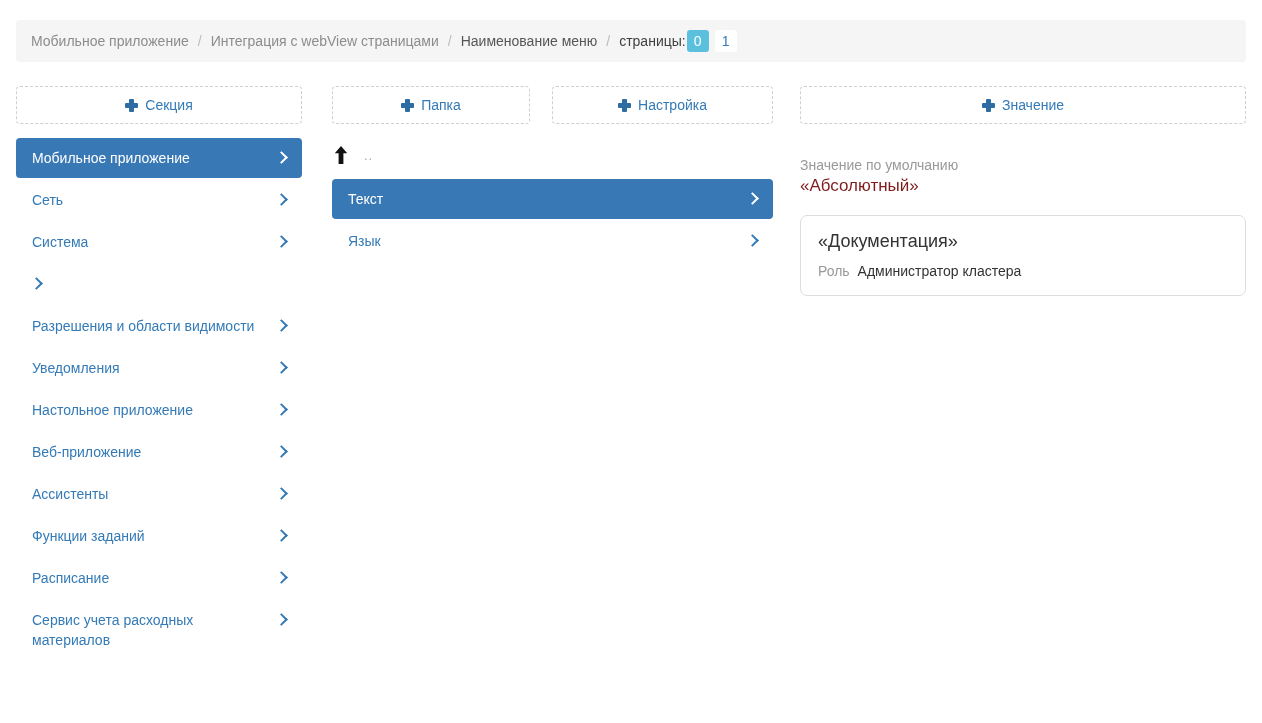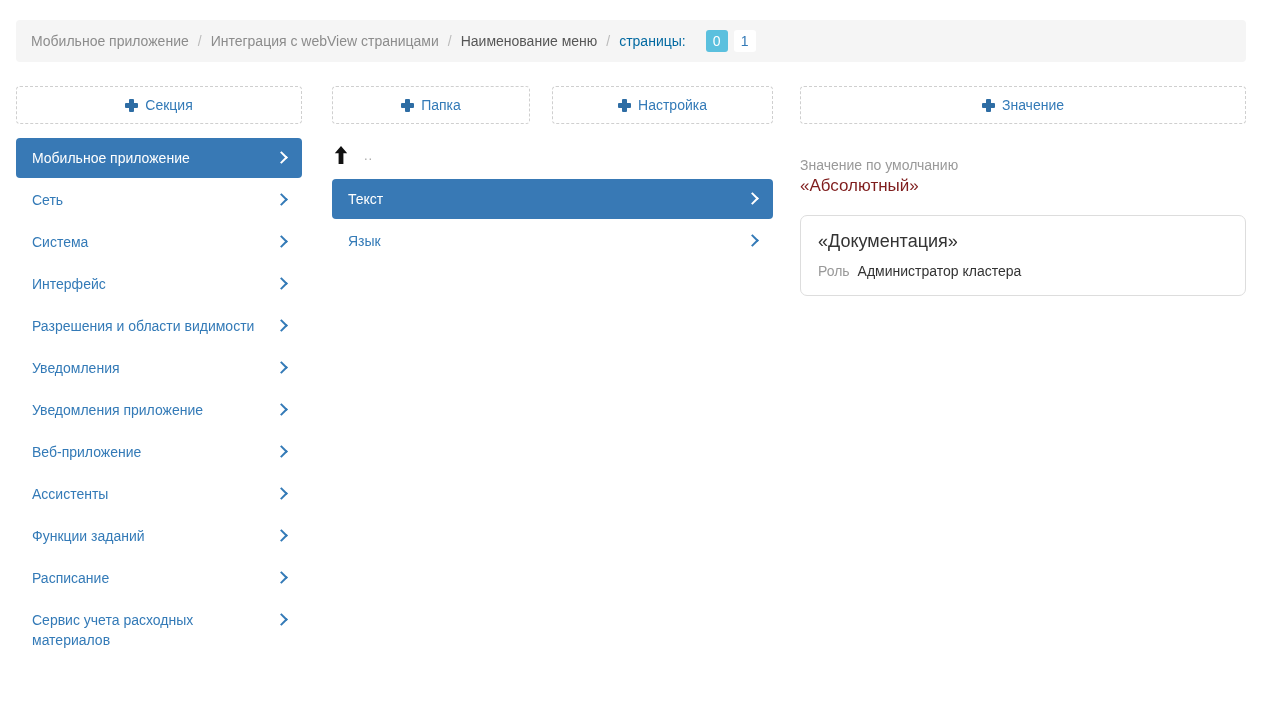--- a/index.html
+++ b/index.html
@@ -18,21 +18,21 @@
     height: 42px;
     background: #f5f5f5;
     border-radius: 4px;
     display: flex;
     align-items: center;
     padding: 0 15px;
   }
   .crumb-link { color: #8c8c8c; cursor: pointer; text-decoration: none; }
   .crumb-sep { color: #bbb; margin: 0 9px; }
   .crumb-current { color: #565656; }
-  .pages-label { color: #0369a1; margin-right: 20px; }
+  .pages-label { color: #404040; margin-right: 1px; }
   .page-badge {
     display: inline-block;
     min-width: 22px; height: 22px; line-height: 22px;
     text-align: center;
     border-radius: 3px;
     margin-right: 6px;
     cursor: pointer;
     padding: 0 4px;
   }
   .page-badge.active { background: #5bc0de; color: #fff; }
@@ -162,33 +162,32 @@
       </div>
       <div class="nav-row">
         <span class="nav-label">Сеть</span>
         <span class="chev"></span>
       </div>
       <div class="nav-row">
         <span class="nav-label">Система</span>
         <span class="chev"></span>
       </div>
       <div class="nav-row">
-        <span class="nav-label">Интерфейс</span>
         <span class="chev"></span>
       </div>
       <div class="nav-row">
         <span class="nav-label">Разрешения и области видимости</span>
         <span class="chev"></span>
       </div>
       <div class="nav-row">
         <span class="nav-label">Уведомления</span>
         <span class="chev"></span>
       </div>
       <div class="nav-row">
-        <span class="nav-label">Уведомления приложение</span>
+        <span class="nav-label">Настольное приложение</span>
         <span class="chev"></span>
       </div>
       <div class="nav-row">
         <span class="nav-label">Веб-приложение</span>
         <span class="chev"></span>
       </div>
       <div class="nav-row">
         <span class="nav-label">Ассистенты</span>
         <span class="chev"></span>
       </div>

